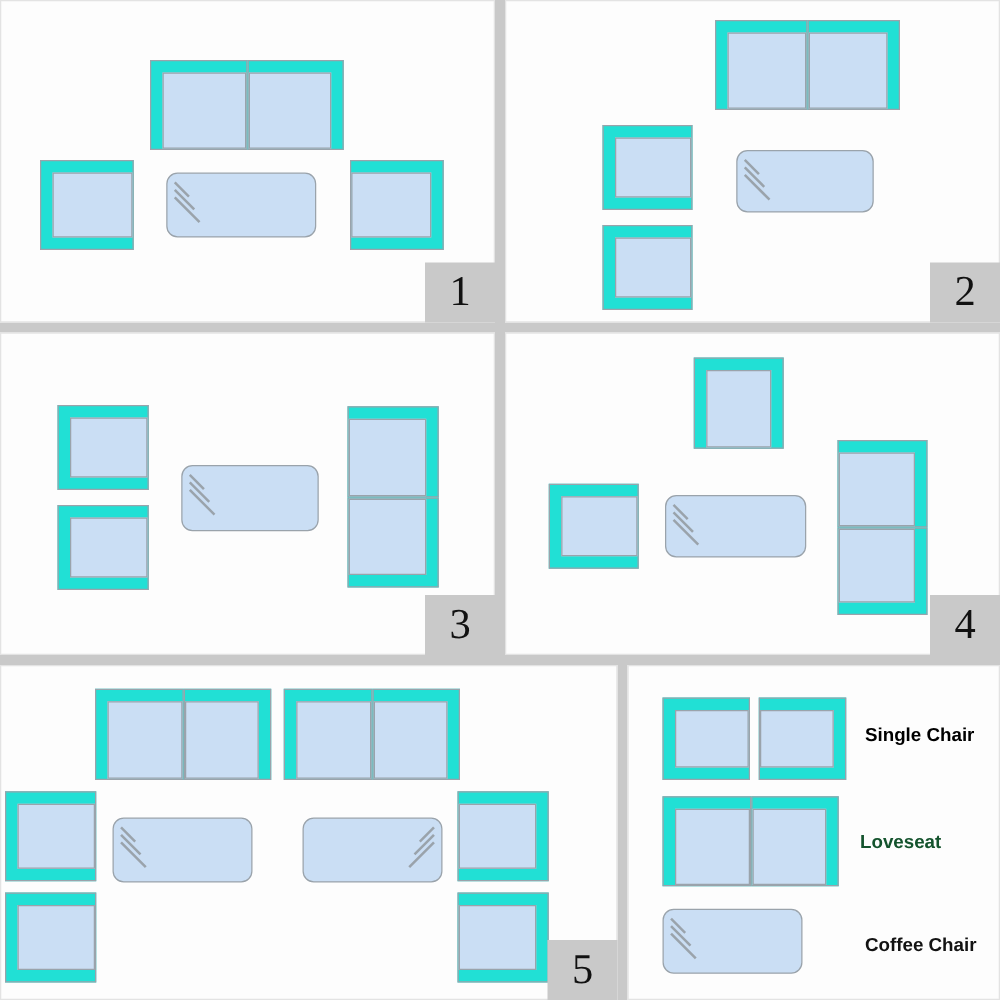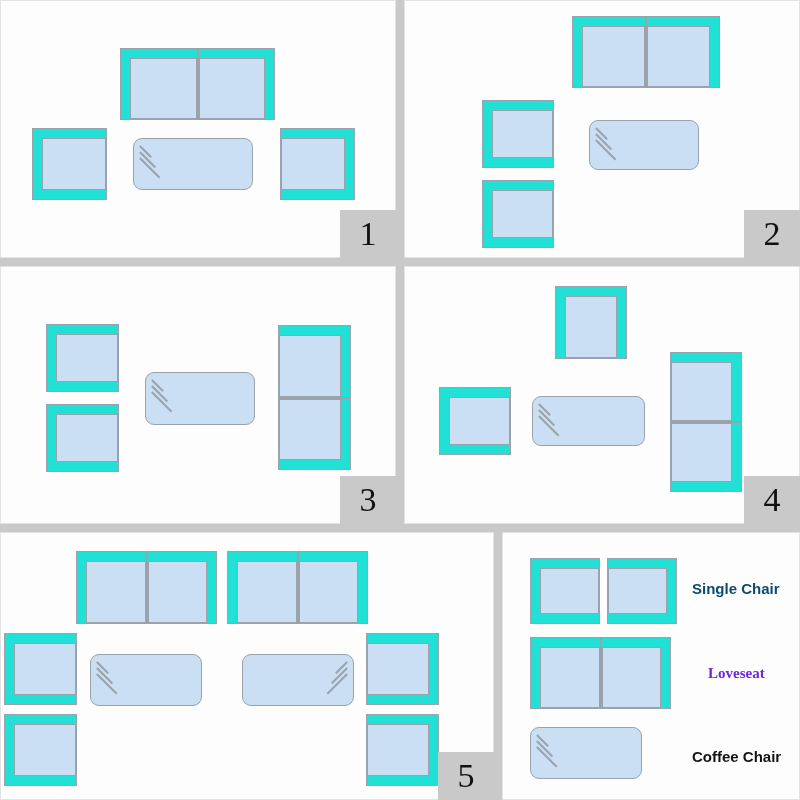--- a/index.html
+++ b/index.html
@@ -226,30 +226,30 @@
       </div>
     </div>
     <div class="panel-badge" style="left: 438px; top: 752px; width: 56px; height: 48px; background: rgb(201, 201, 201);">5</div>
     <div class="panel" style="left: 502px; top: 532px; width: 298px; height: 268px; background: rgb(253, 253, 253);"></div>
     <div class="furn chair" style="left: 530px; top: 558px; width: 70px; height: 66px; background: rgb(33, 224, 213); border-color: rgb(154, 163, 171);">
       <div class="cushion" style="background: rgb(202, 222, 244); border-color: rgb(154, 163, 171); inset: 9px 0px 9px 9px;"></div>
     </div>
     <div class="furn chair" style="left: 607px; top: 558px; width: 70px; height: 66px; background: rgb(33, 224, 213); border-color: rgb(154, 163, 171);">
       <div class="cushion" style="background: rgb(202, 222, 244); border-color: rgb(154, 163, 171); inset: 9px 9px 9px 0px;"></div>
     </div>
-    <div class="legend-label" style="left: 692px; top: 580px; color: #0c4a6e;">Single Chair</div>
+    <div class="legend-label" style="left: 692px; top: 580px; color: #000000;">Single Chair</div>
     <div class="furn loveseat horiz" style="left: 530px; top: 637px; width: 141px; height: 72px;">
       <div class="cell" style="background: rgb(33, 224, 213); border-color: rgb(154, 163, 171);">
         <div class="cushion" style="background: rgb(202, 222, 244); border-color: rgb(154, 163, 171); inset: 9px 0px 0px 9px;"></div>
       </div>
       <div class="cell" style="background: rgb(33, 224, 213); border-color: rgb(154, 163, 171);">
         <div class="cushion" style="background: rgb(202, 222, 244); border-color: rgb(154, 163, 171); inset: 9px 9px 0px 0px;"></div>
       </div>
     </div>
-    <div class="legend-label" style="left: 708px; top: 665px; color: #6d28d9; font-family: Liberation Serif, serif;">Loveseat</div>
+    <div class="legend-label" style="left: 688px; top: 665px; color: #14532d;">Loveseat</div>
     <div class="furn table" style="left: 530px; top: 727px; width: 112px; height: 52px; background: rgb(202, 222, 244); border-color: rgb(154, 163, 171);">
       <div class="shine" style="top: 6px; left: 6px; width: 34px; height: 30px;">
         <span style="background: rgb(154, 163, 171); top: 0px; width: 16px; left: 0px; transform: rotate(45deg);"></span>
         <span style="background: rgb(154, 163, 171); top: 6px; width: 22px; left: 0px; transform: rotate(45deg);"></span>
         <span style="background: rgb(154, 163, 171); top: 12px; width: 28px; left: 0px; transform: rotate(45deg);"></span>
       </div>
     </div>
     <div class="legend-label" style="left: 692px; top: 748px; color: rgb(19, 19, 19);">Coffee Chair</div>
   </div>
 

